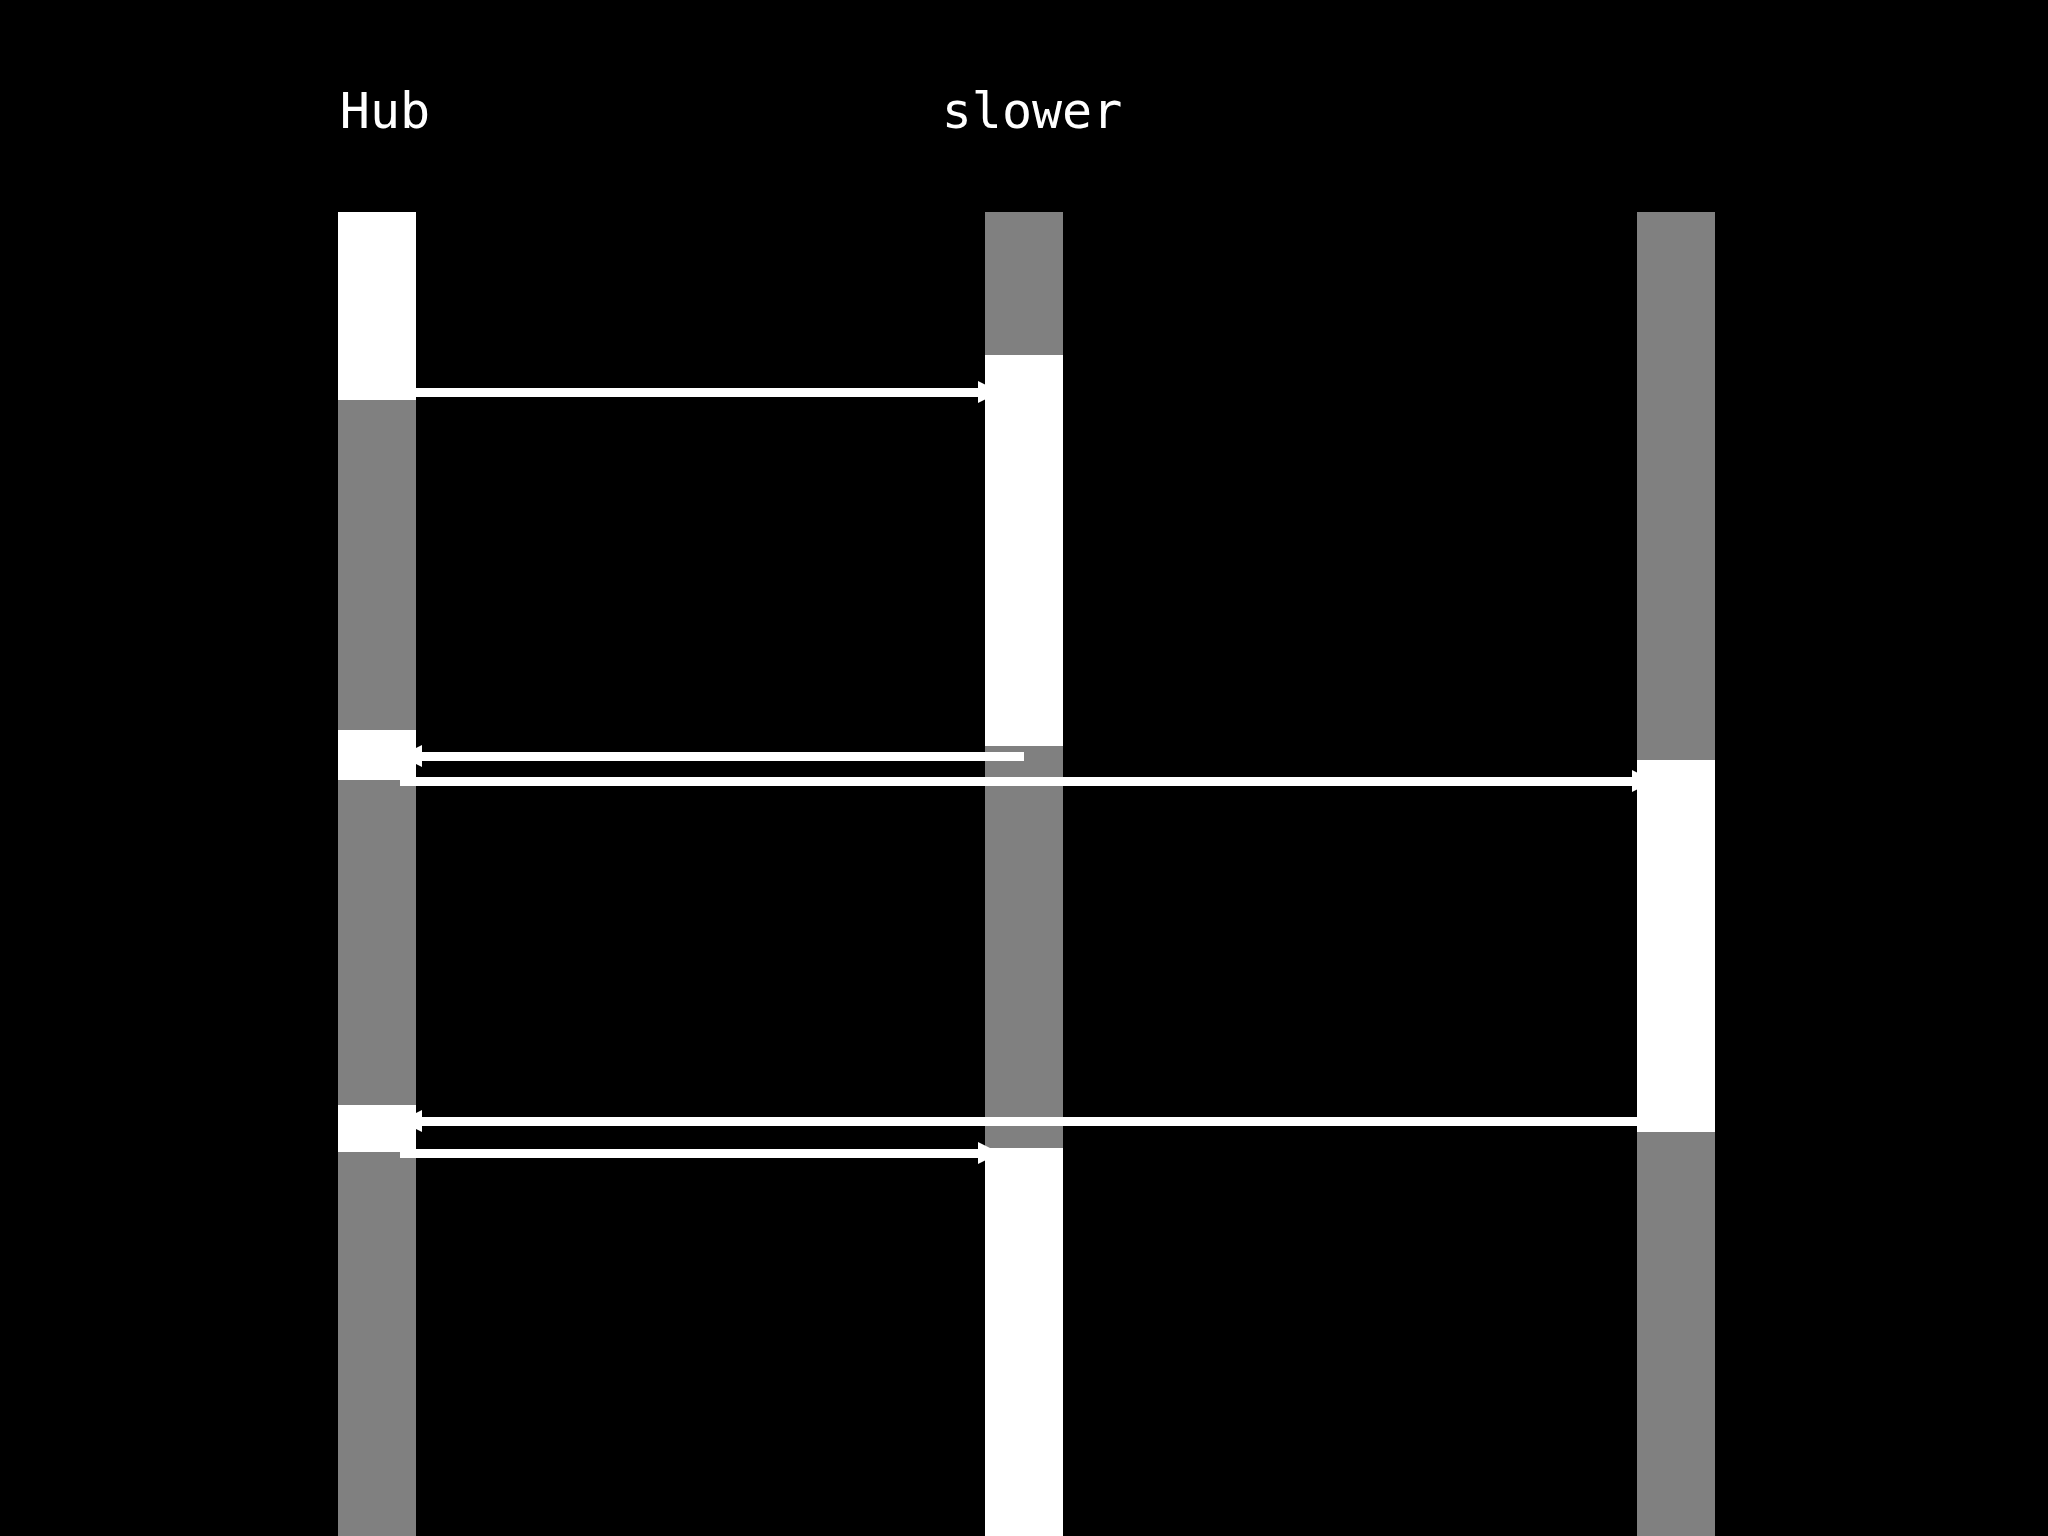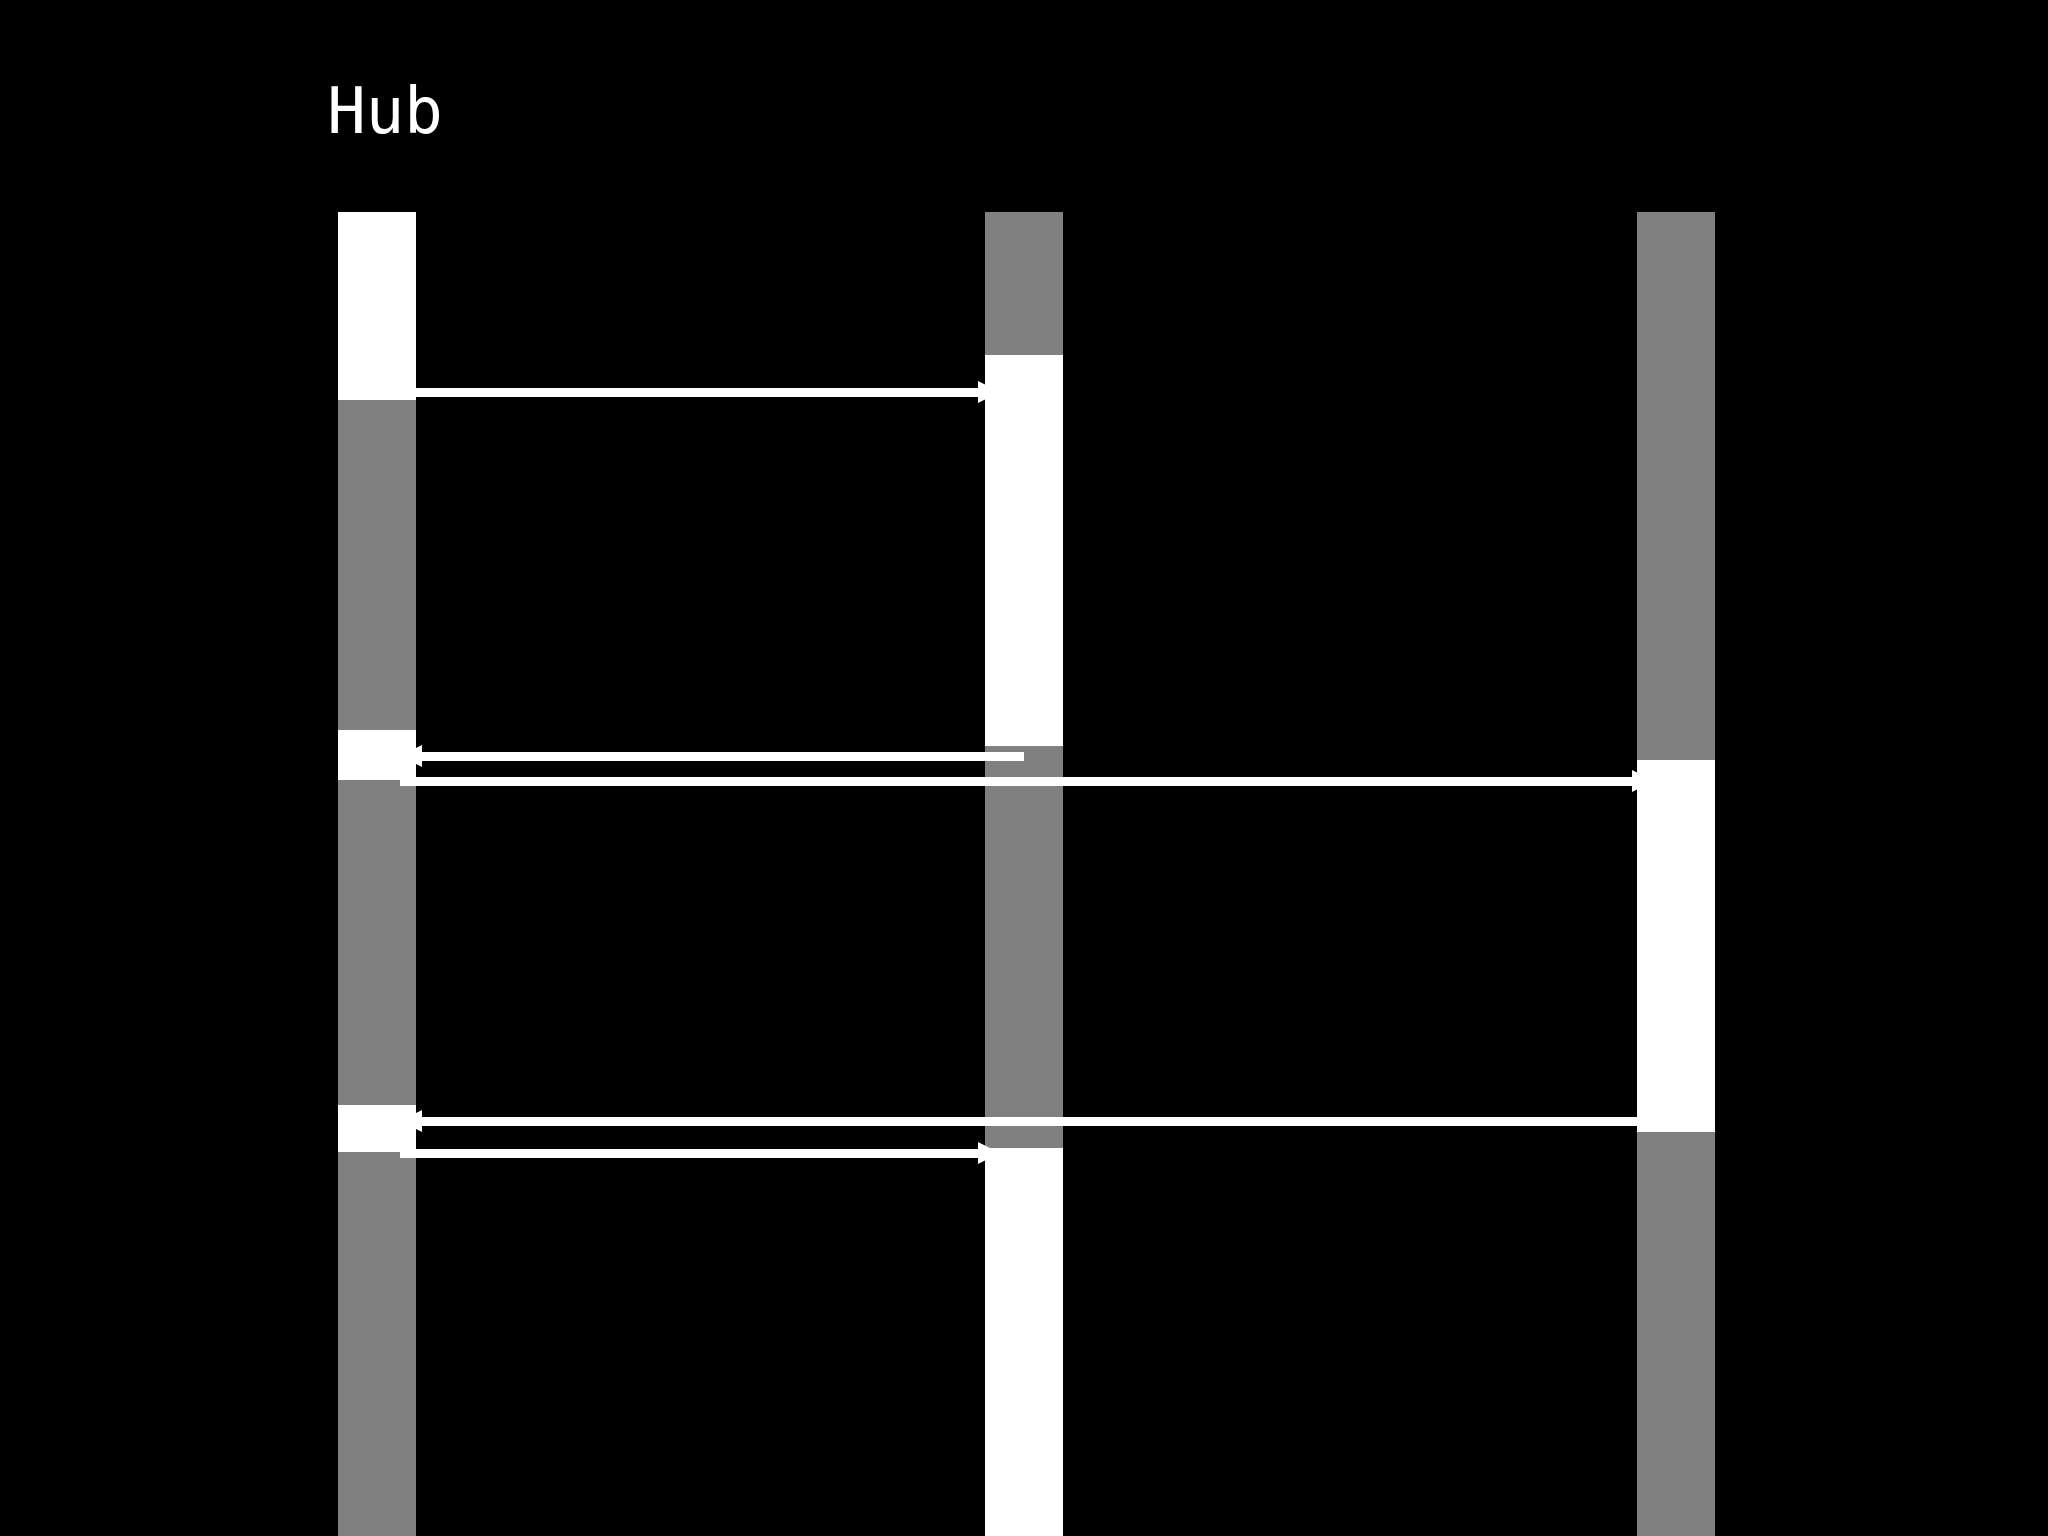--- a/index.html
+++ b/index.html
@@ -20,21 +20,21 @@
     width: 2048px;
     height: 1536px;
     background: #000000;
   }
 
   
   .participant-label {
     position: absolute;
     color: #ffffff;
     font-family: "DejaVu Sans Mono", "Liberation Mono", monospace;
-    font-size: 64px;
+    font-size: 50px;
     line-height: 66px;
     letter-spacing: 0px;
     white-space: nowrap;
     text-align: center;
     transform: translateX(-50%);
     user-select: none;
   }
 
   
   .lifeline-bar {
@@ -80,20 +80,21 @@
     border-right: 22px solid #ffffff;
   }
 </style>
 </head>
 <body>
 
 <div id="diagram">
 
   <div class="participant-label" style="left:385px; top:78px;">Hub</div>
 
+  <div class="participant-label" style="left:1032px; top:78px;">slower</div>
 
 
   <div class="lifeline-bar" style="left:377px; top:0; height:1536px;">
     <div class="seg seg-white" style="top:212px;  height:188px;"></div>
     <div class="seg seg-gray" style="top:400px;  height:330px;"></div>
     <div class="seg seg-white" style="top:730px;  height:50px;"></div>
     <div class="seg seg-gray" style="top:780px;  height:325px;"></div>
     <div class="seg seg-white" style="top:1105px; height:47px;"></div>
     <div class="seg seg-gray" style="top:1152px; height:384px;"></div>
   </div>

